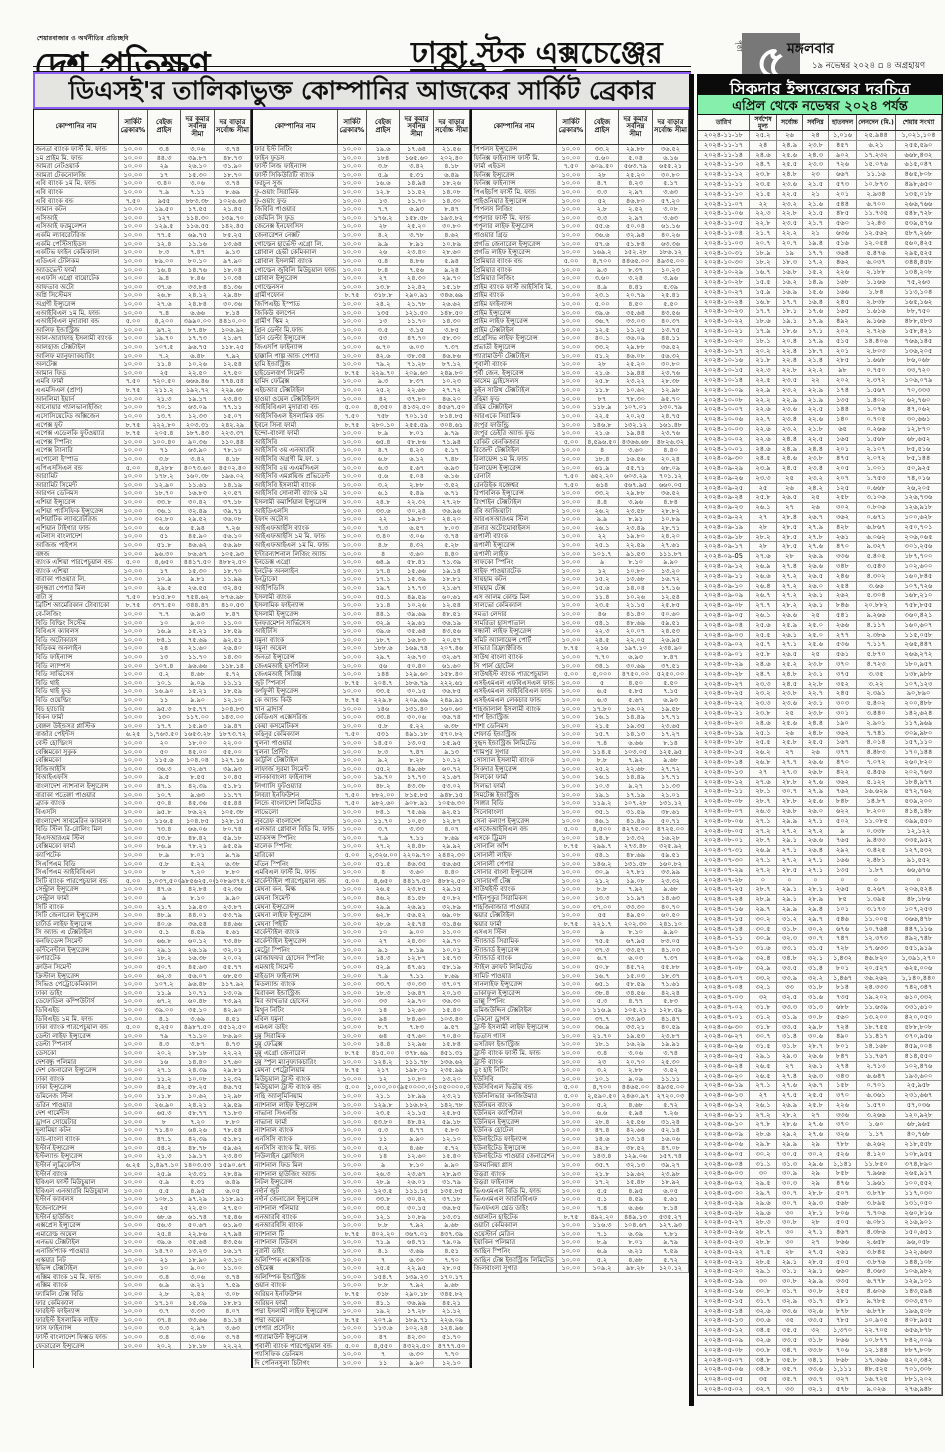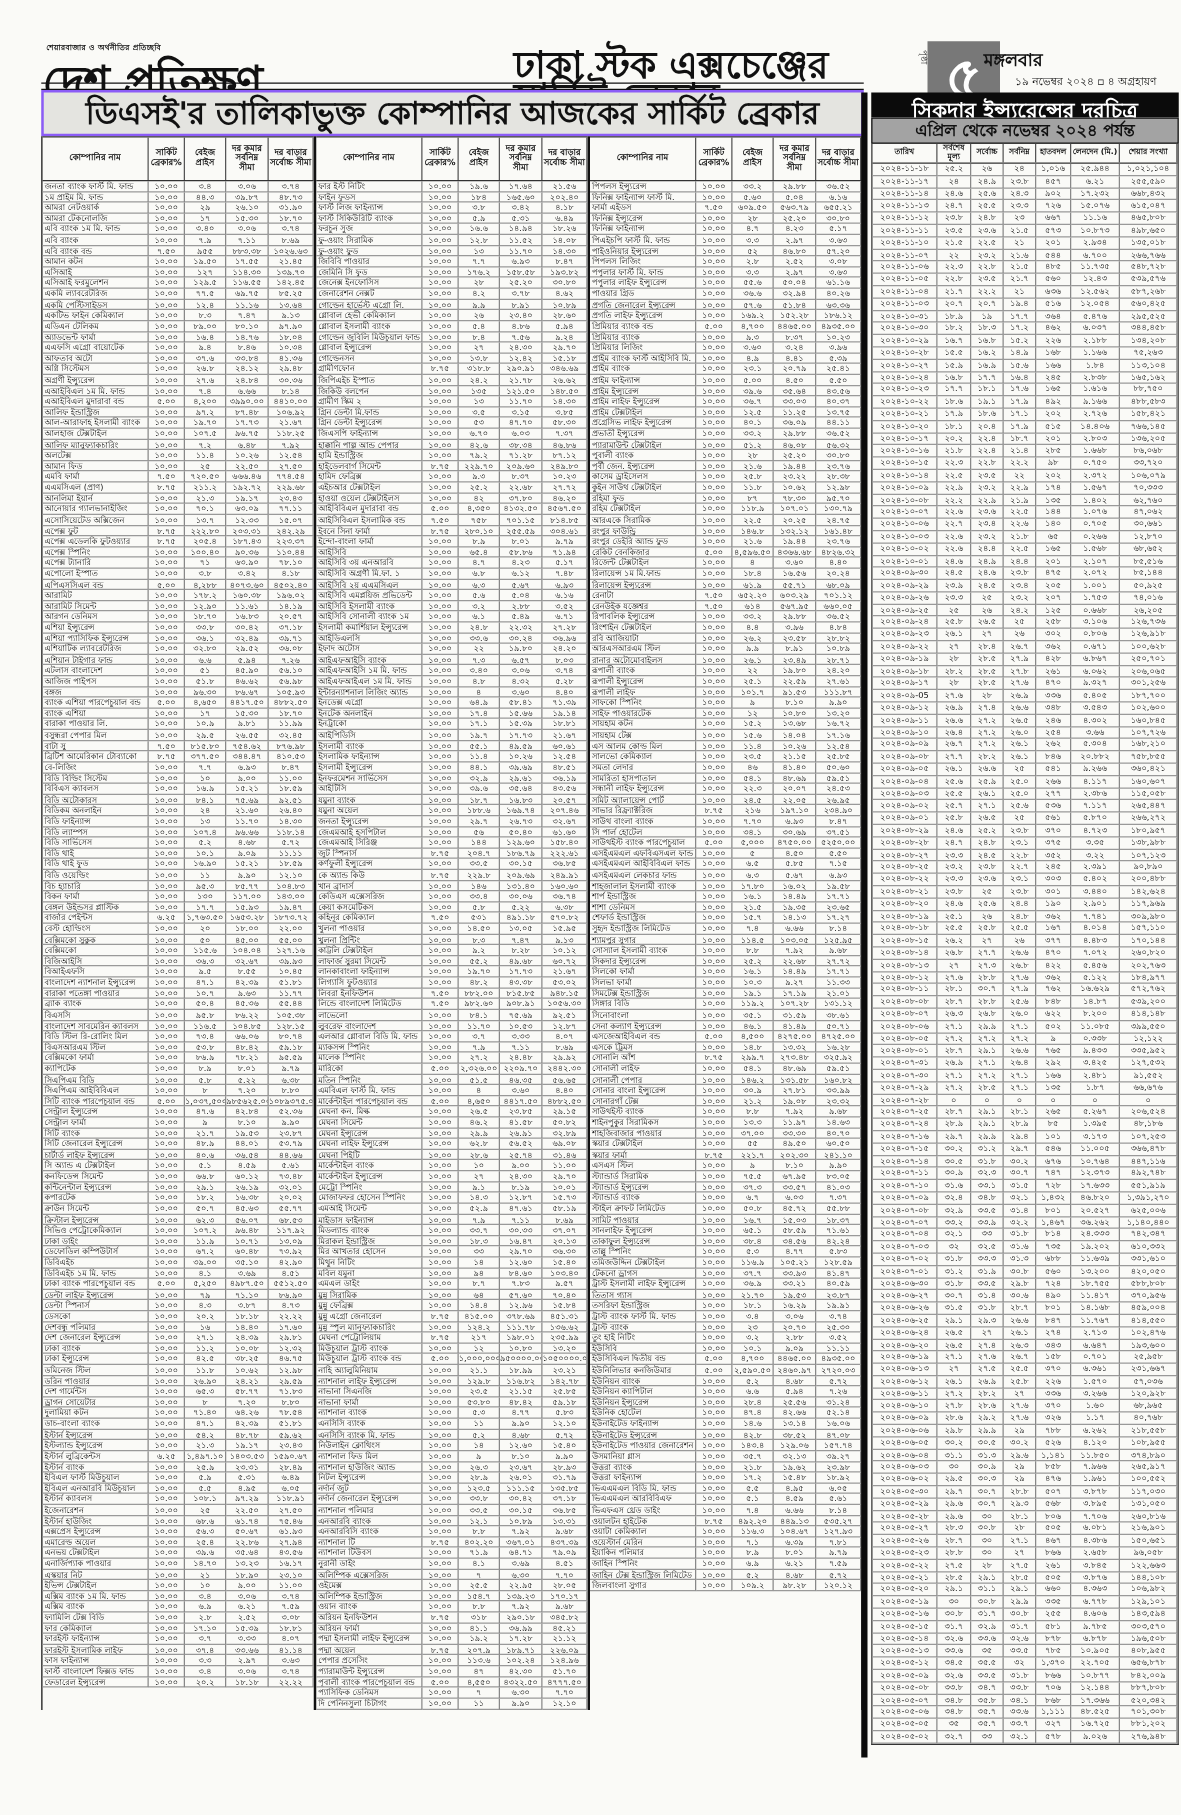--- a/index.html
+++ b/index.html
@@ -31,21 +31,21 @@
   .c{font-size:6.5px;line-height:8.5px;border-right:.6px solid #888;border-bottom:.5px solid #999;
      box-sizing:border-box;white-space:nowrap;overflow:hidden;text-align:center}
   .nm{text-align:left;padding-left:1.5px}
   .m0{width:85px}.m1{width:29px}.m2{width:33px}.m3{width:34px}.m4{width:36px}
   
   #divbar{left:689px;top:74px;width:5px;height:1332px;background:#0b0b0b}
   #side-box{left:697px;top:74px;width:246px}
   #side-title{background:#0b0b0b;color:#fff;font-size:17px;font-weight:bold;text-align:center;
               line-height:30px;height:20px;white-space:nowrap;overflow:hidden}
   #side-sub{border:1.6px solid #111;font-size:13px;font-weight:bold;text-align:center;line-height:21px;height:21px;
-            background:#a3a3a3;white-space:nowrap;overflow:hidden;box-sizing:border-box}
+            background:#86efac;white-space:nowrap;overflow:hidden;box-sizing:border-box}
   #side-table{border:1px solid #333;border-top:0}
   .shead{display:flex;border-bottom:1px solid #333;height:15px}
   .sh{font-size:6.2px;font-weight:bold;display:flex;align-items:center;justify-content:center;
       border-right:.6px solid #555;box-sizing:border-box;text-align:center;line-height:6.8px}
   .srow{display:flex;height:9.8px}
   .sc{font-size:6.6px;line-height:9.6px;border-right:.6px solid #888;border-bottom:.5px solid #999;
       box-sizing:border-box;white-space:nowrap;overflow:hidden;text-align:center}
   .s0{width:52px}.s1{width:27px}.s2{width:26px}.s3{width:26px}.s4{width:28px}.s5{width:39px}.s6{width:46px}
 </style>
 </head>

